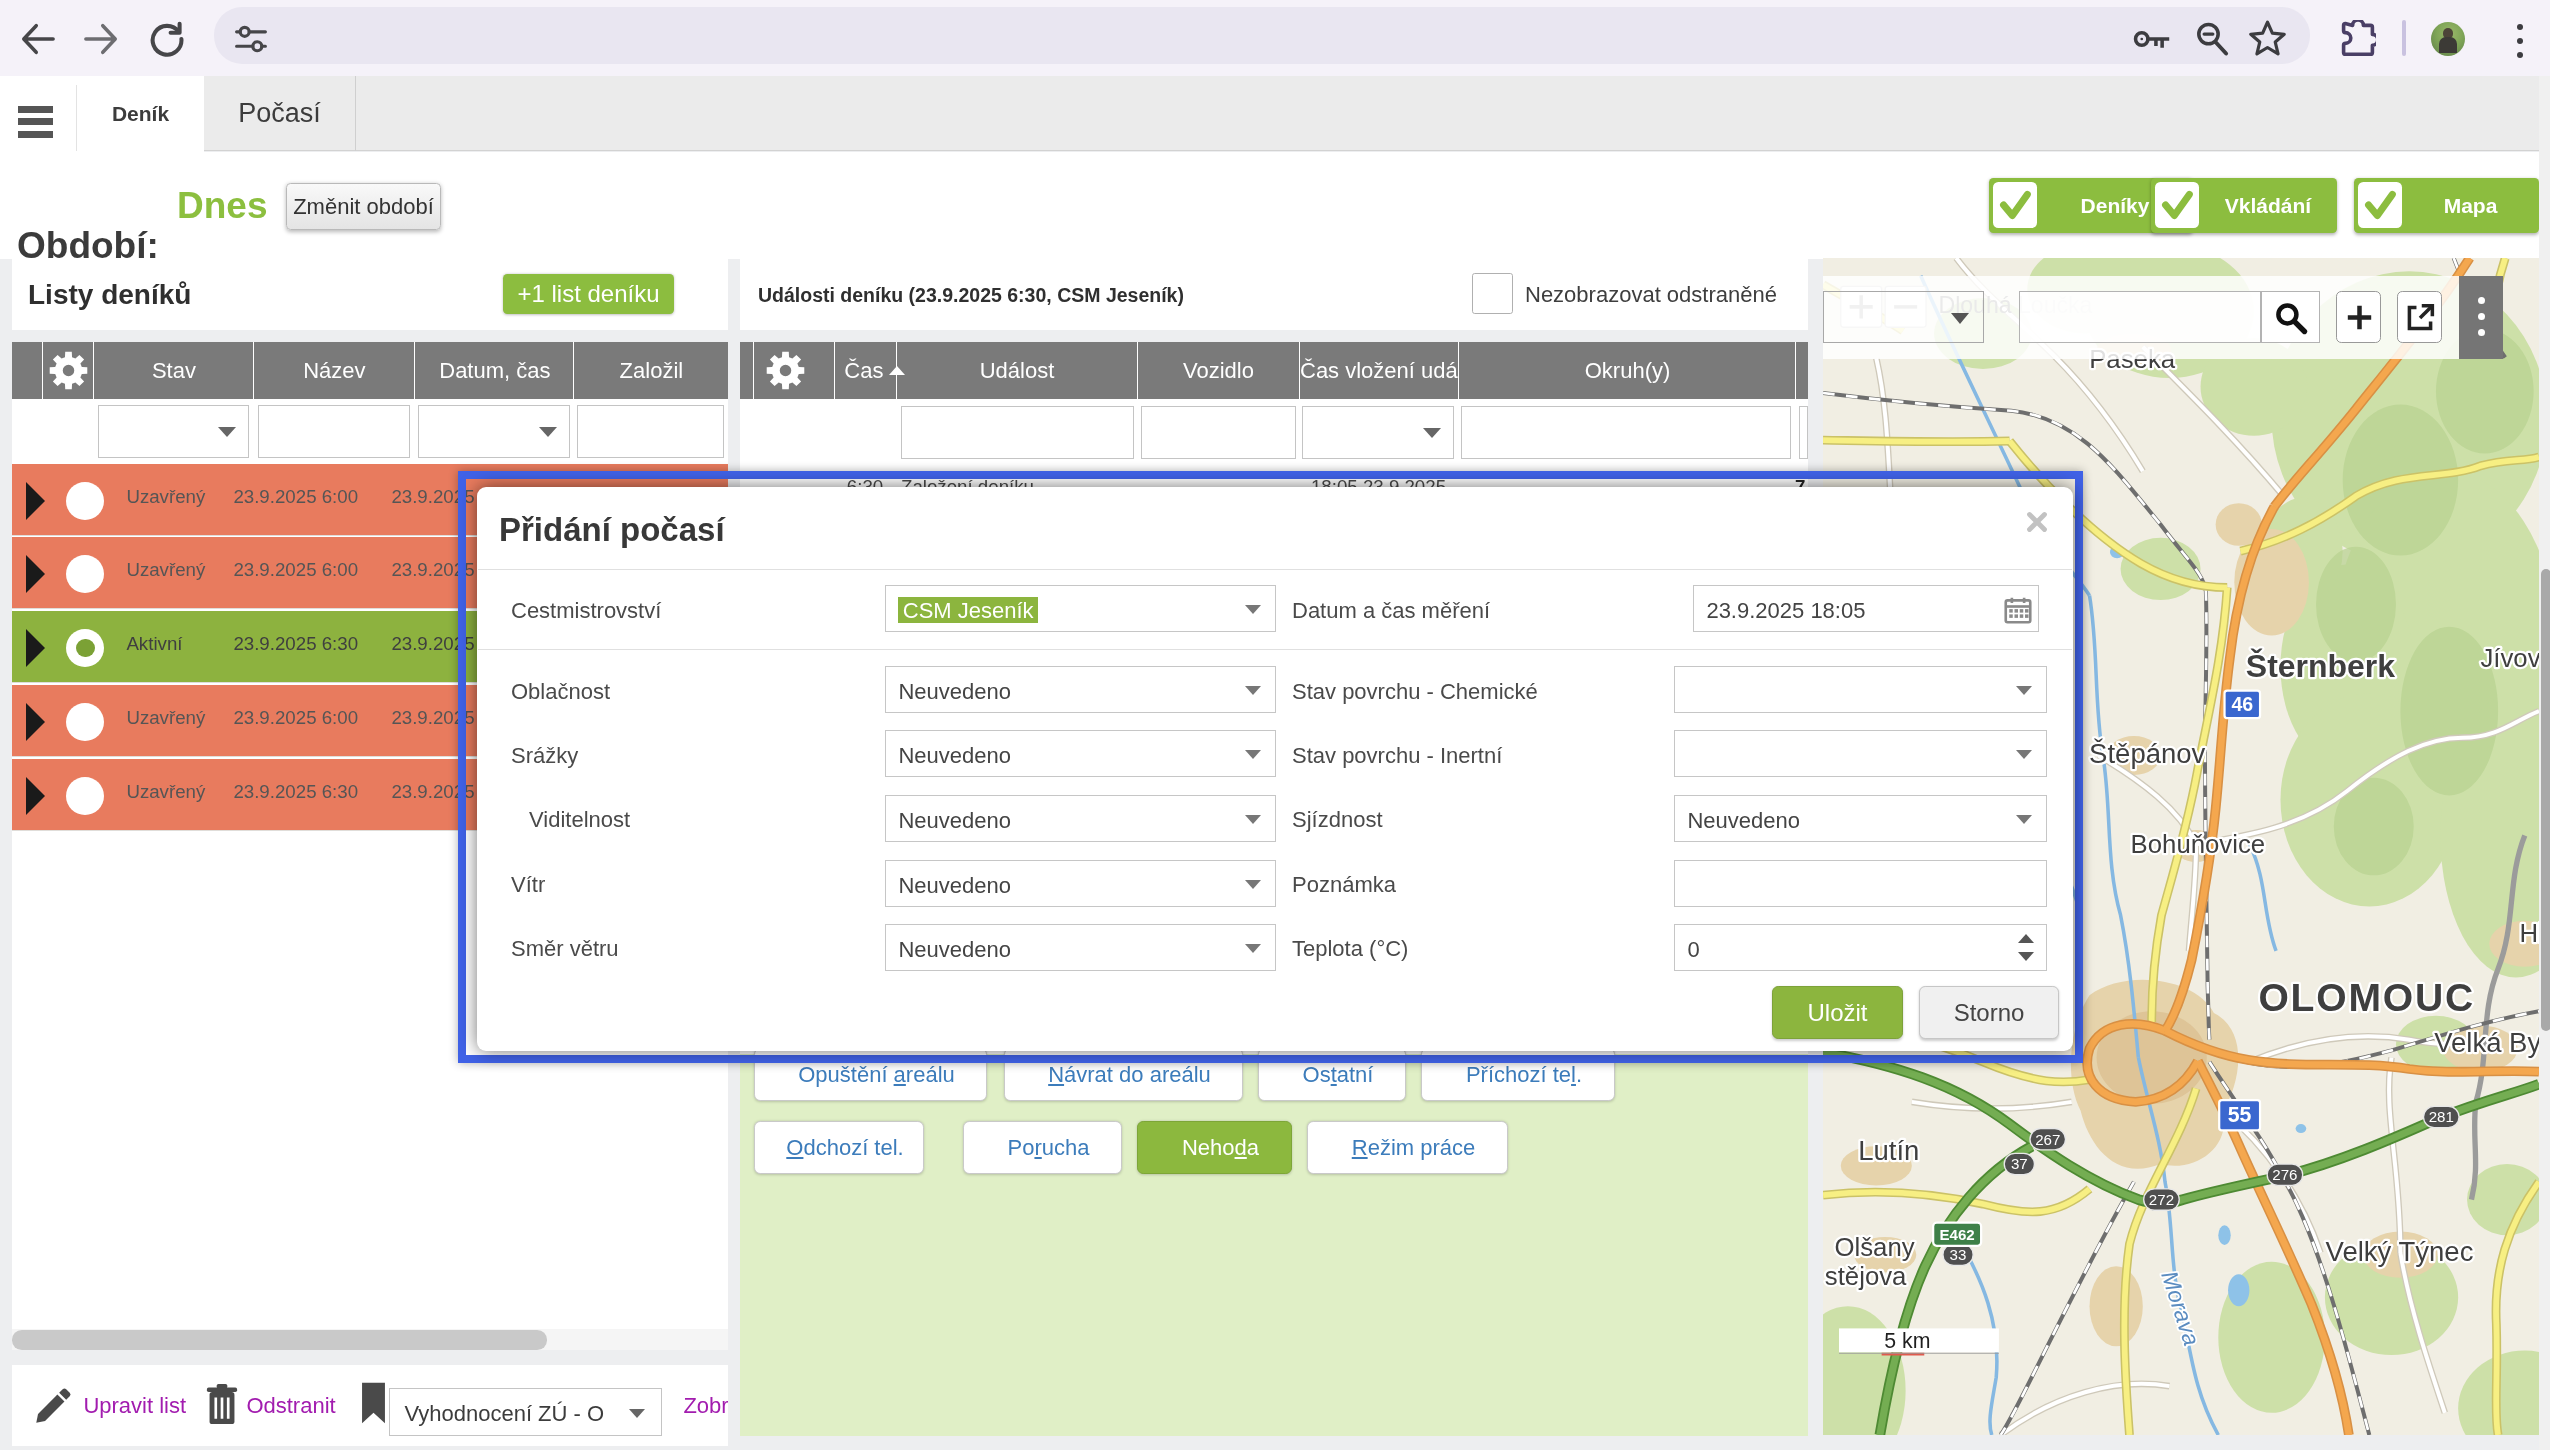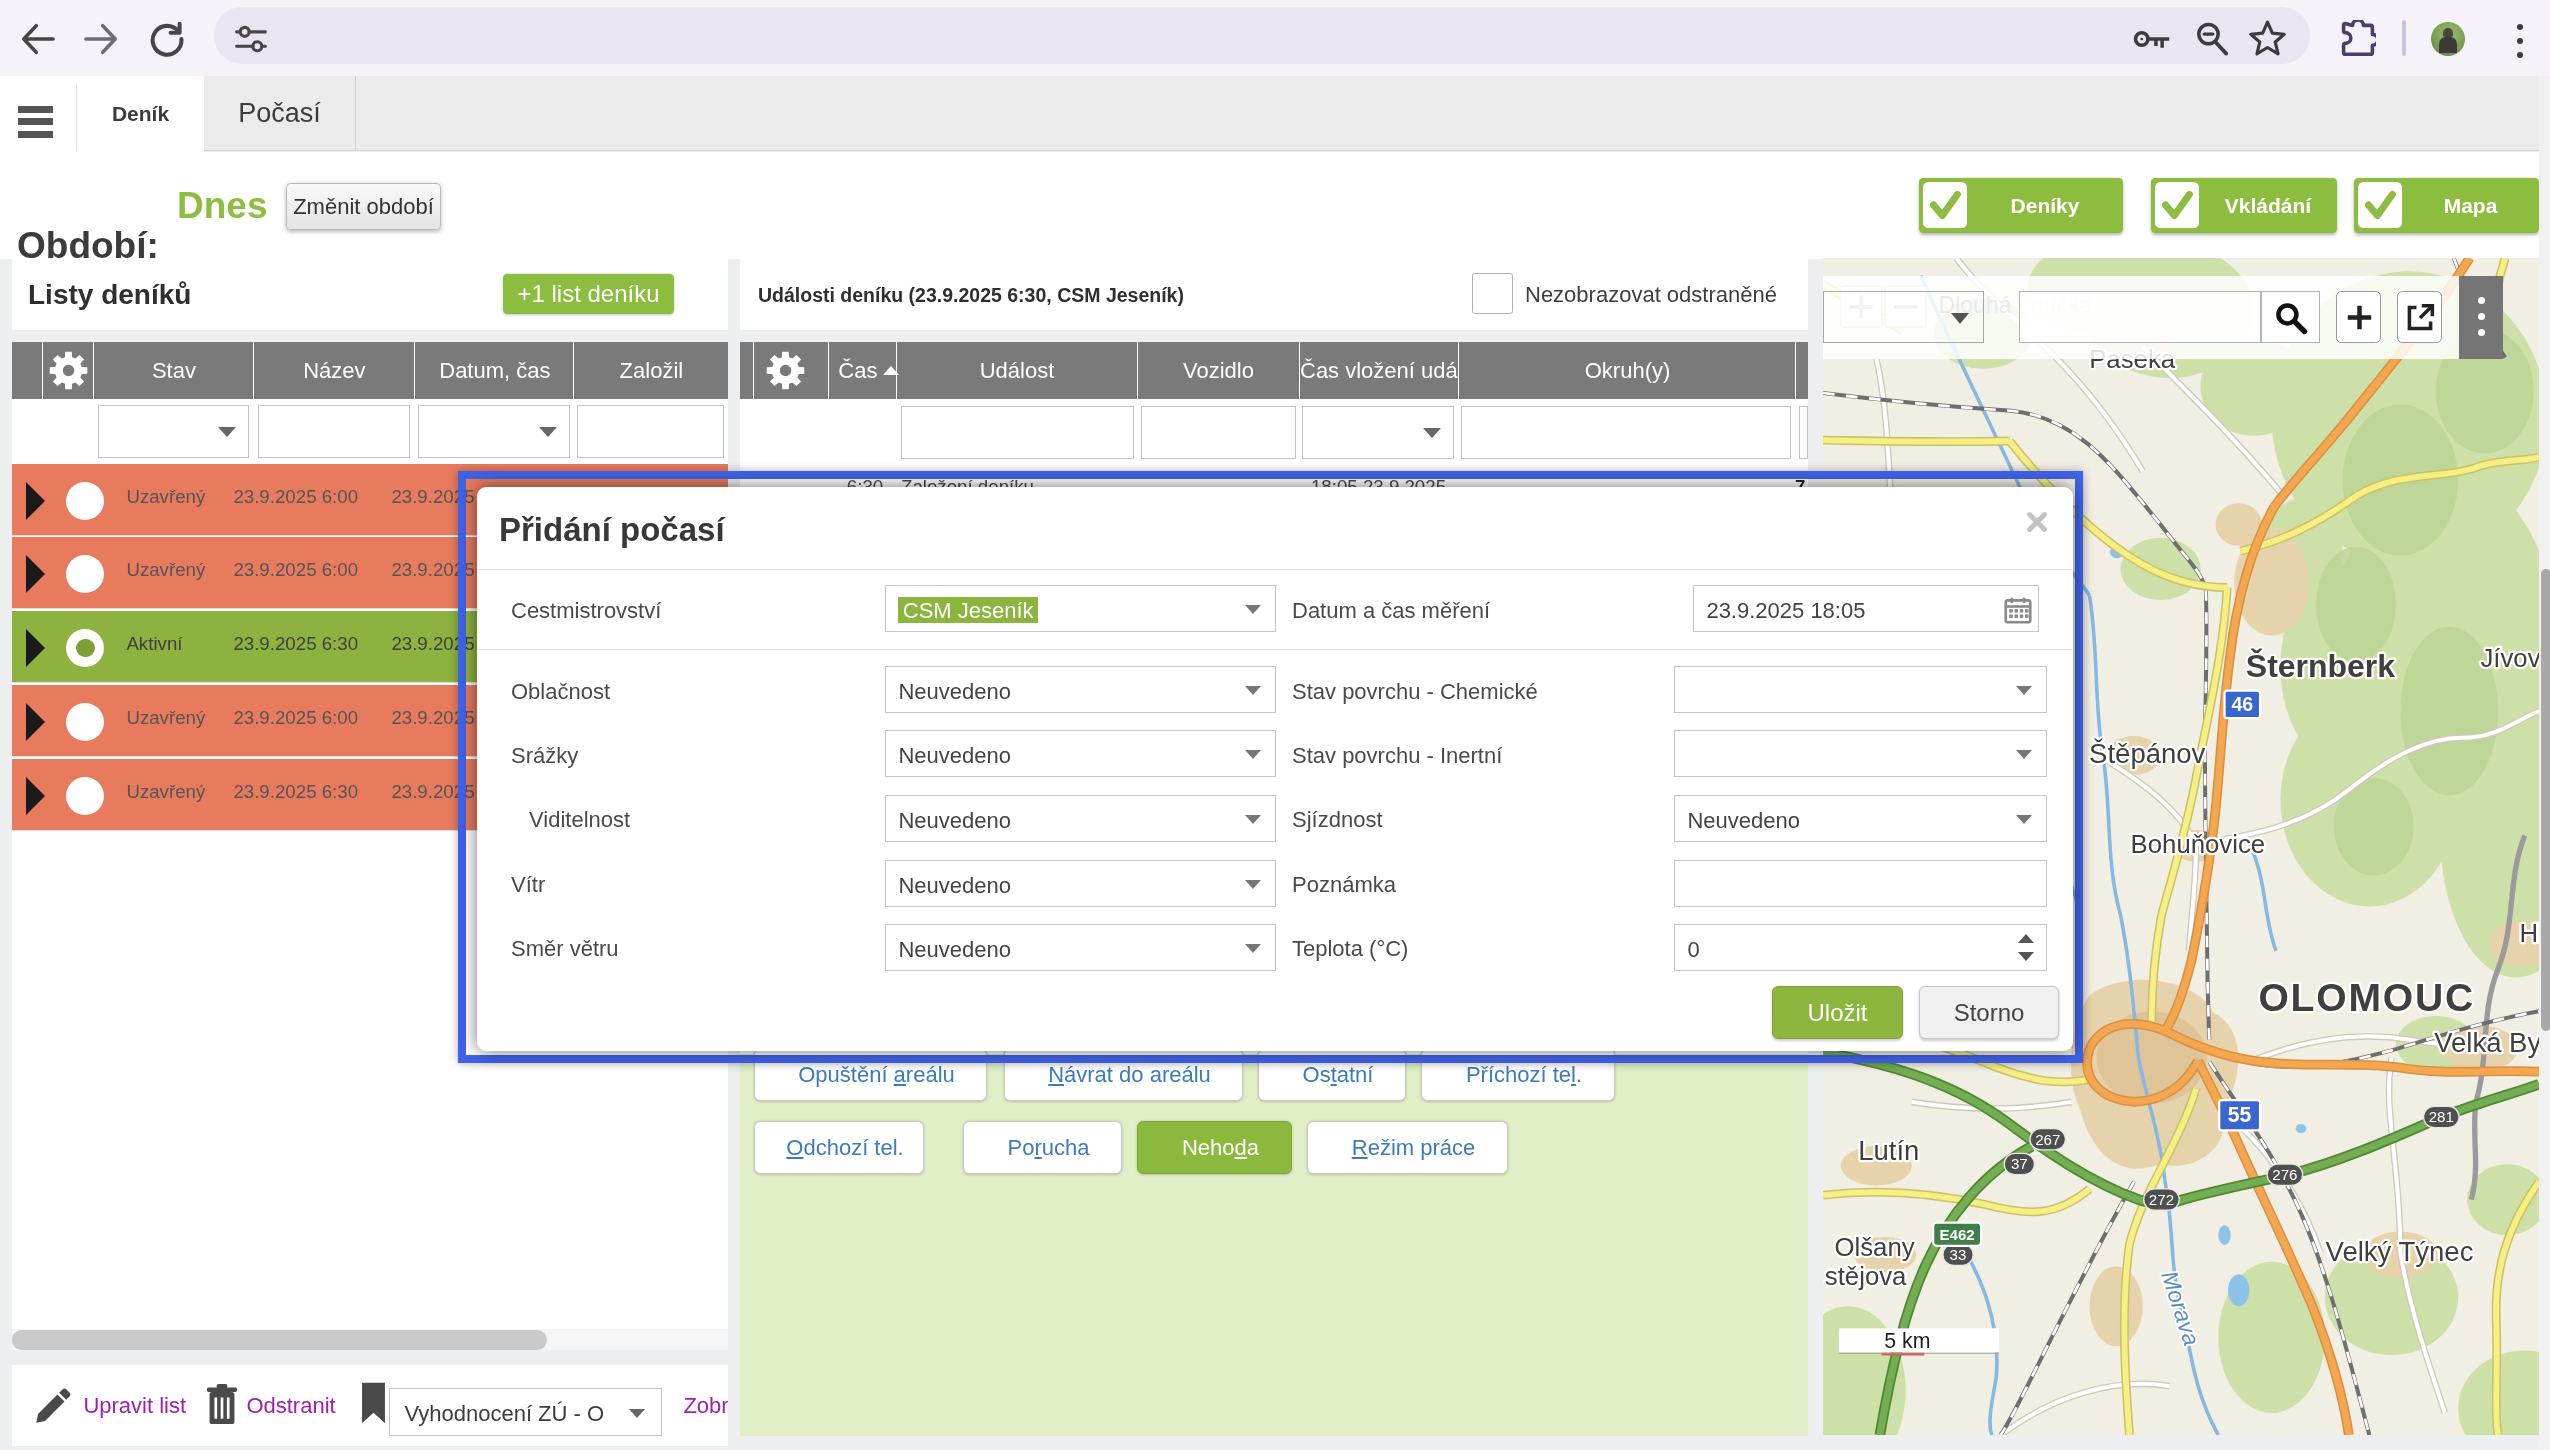--- a/index.html
+++ b/index.html
@@ -105,21 +105,21 @@
   <div class="abs" style="left:18px;top:118px;width:35px;height:7px;background:#555;"></div>
   <div class="abs" style="left:18px;top:131px;width:35px;height:7px;background:#555;"></div>
   <div class="abs" style="left:76px;top:85px;width:0.9px;height:66px;background:#e3e3e3;"></div>
   <div id="tab1" class="abs tab">Deník</div>
   <div id="tab2" class="abs tab">Počasí</div>
 
   <div id="titlerow" class="abs"></div>
   <div id="obdobi" class="abs">Období:</div>
   <div id="dnes" class="abs">Dnes</div>
   <div id="zmenit" class="abs">Změnit období</div>
-  <div class="abs topgreenbtn" style="left:1919px;width:204px;">
+  <div class="abs topgreenbtn" style="left:1989px;width:204px;">
     <div class="cb"><svg width="44" height="46" viewBox="0 0 50 52">
           <path d="M12 26 L22 38 L39 14" stroke="#8cbd3f" stroke-width="8" fill="none" stroke-linecap="round" stroke-linejoin="round"></path>
         </svg></div>
     <div class="lbl">Deníky</div>
   </div>
   <div class="abs topgreenbtn" style="left:2151px;width:186px;">
     <div class="cb"><svg width="44" height="46" viewBox="0 0 50 52">
           <path d="M12 26 L22 38 L39 14" stroke="#8cbd3f" stroke-width="8" fill="none" stroke-linecap="round" stroke-linejoin="round"></path>
         </svg></div>
     <div class="lbl">Vkládání</div>
@@ -227,21 +227,21 @@
   <div class="abs" style="left:1525px;top:282px;font-size:22px;color:#3e3e3e;">Nezobrazovat odstraněné</div>
 
   <div class="abs whitebox" style="left:740px;top:342px;width:1068px;height:712px;"></div>
   <div class="abs ghead" style="left:740px;top:342px;width:1068px;height:57px;">
     <div class="hcell" style="left:0;width:13.3px;border-left:none;"></div>
     <div class="hcell" style="left:13.3px;width:63px;">
       <svg width="39" height="39" viewBox="0 0 44 44">
           <path d="M37.0,18.0 L43.2,18.3 L43.2,25.7 L37.0,26.0 L35.4,29.8 L39.6,34.3 L34.3,39.6 L29.8,35.4 L26.0,37.0 L25.7,43.2 L18.3,43.2 L18.0,37.0 L14.3,35.4 L9.7,39.6 L4.4,34.3 L8.6,29.8 L7.0,26.0 L0.8,25.7 L0.8,18.3 L7.0,18.0 L8.6,14.2 L4.4,9.7 L9.7,4.4 L14.2,8.6 L18.0,7.0 L18.3,0.8 L25.7,0.8 L26.0,7.0 L29.8,8.6 L34.3,4.4 L39.6,9.7 L35.4,14.2 Z M28.5,22 A6.5,6.5 0 1 0 15.5,22 A6.5,6.5 0 1 0 28.5,22 Z" fill="#fff" fill-rule="evenodd"></path>
         </svg>
     </div>
-    <div class="hcell" style="left:88px;width:80px;">Čas<span style="display:inline-block;margin-left:5.3px;width:0;height:0;border-left:8px solid transparent;border-right:8px solid transparent;border-bottom:9.8px solid #fff;"></span></div>
+    <div class="hcell" style="left:94px;width:80px;">Čas<span style="display:inline-block;margin-left:5.3px;width:0;height:0;border-left:8px solid transparent;border-right:8px solid transparent;border-bottom:9.8px solid #fff;"></span></div>
     <div class="hcell" style="left:156px;width:241px;">Událost</div>
     <div class="hcell" style="left:397px;width:162px;">Vozidlo</div>
     <div class="hcell" style="left:559px;width:159px;justify-content:flex-start;">Čas vložení událost</div>
     <div class="hcell" style="left:718px;width:338px;">Okruh(y)</div>
     <div class="hcell" style="left:1055px;width:12.4px;"></div>
   </div>
 
   <div class="fbox" style="left:901px;top:406px;width:233px;height:53px;"></div>
   <div class="fbox" style="left:1141px;top:406px;width:155px;height:53px;"></div>
   <div class="fbox" style="left:1302px;top:406px;width:152px;height:53px;">

